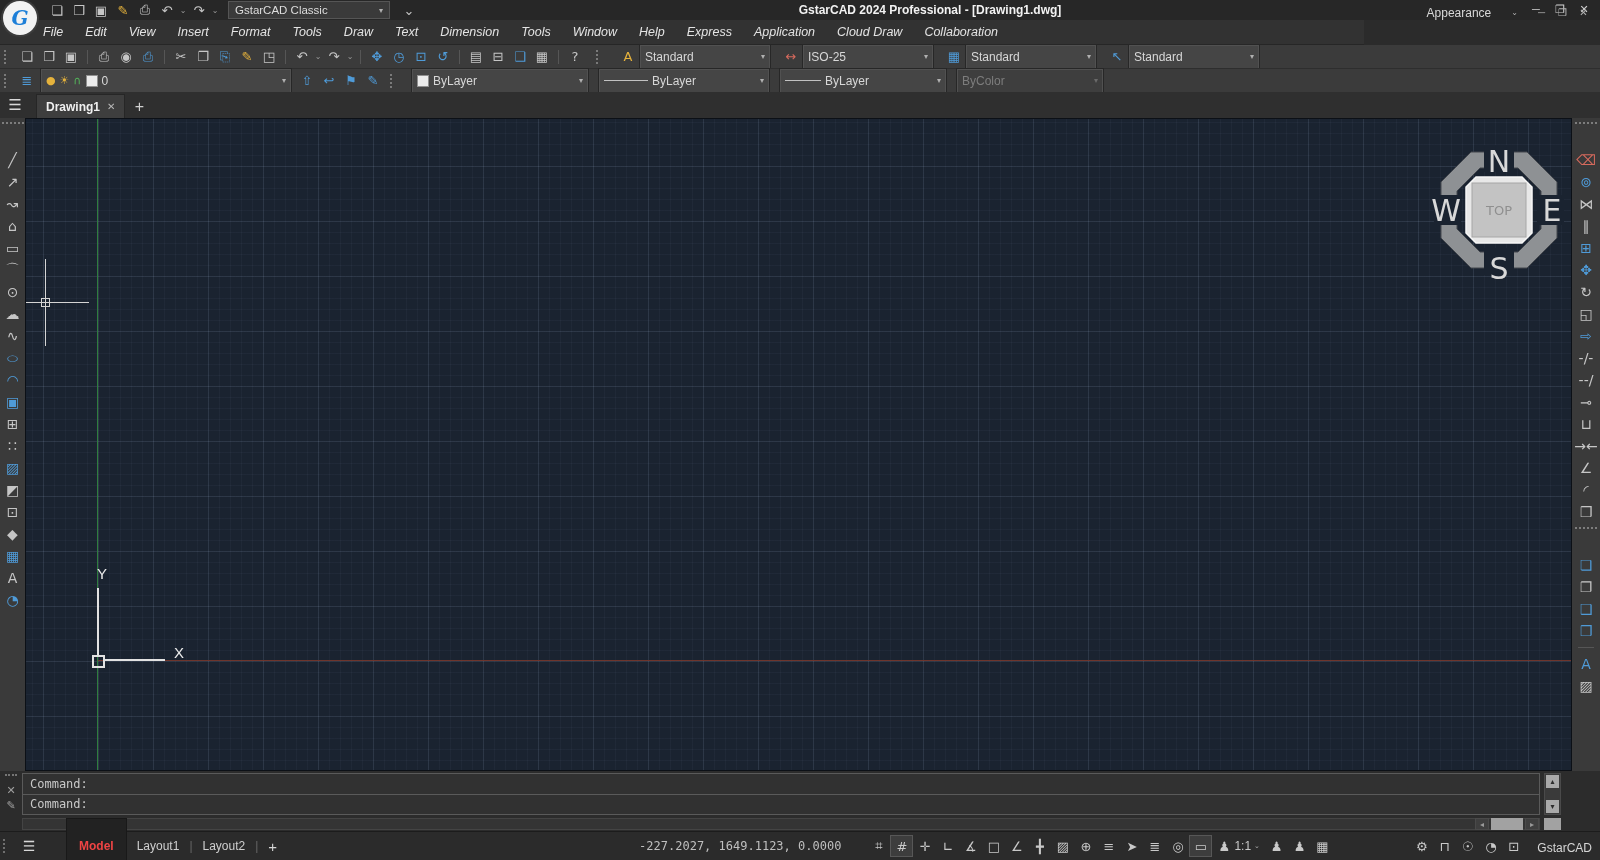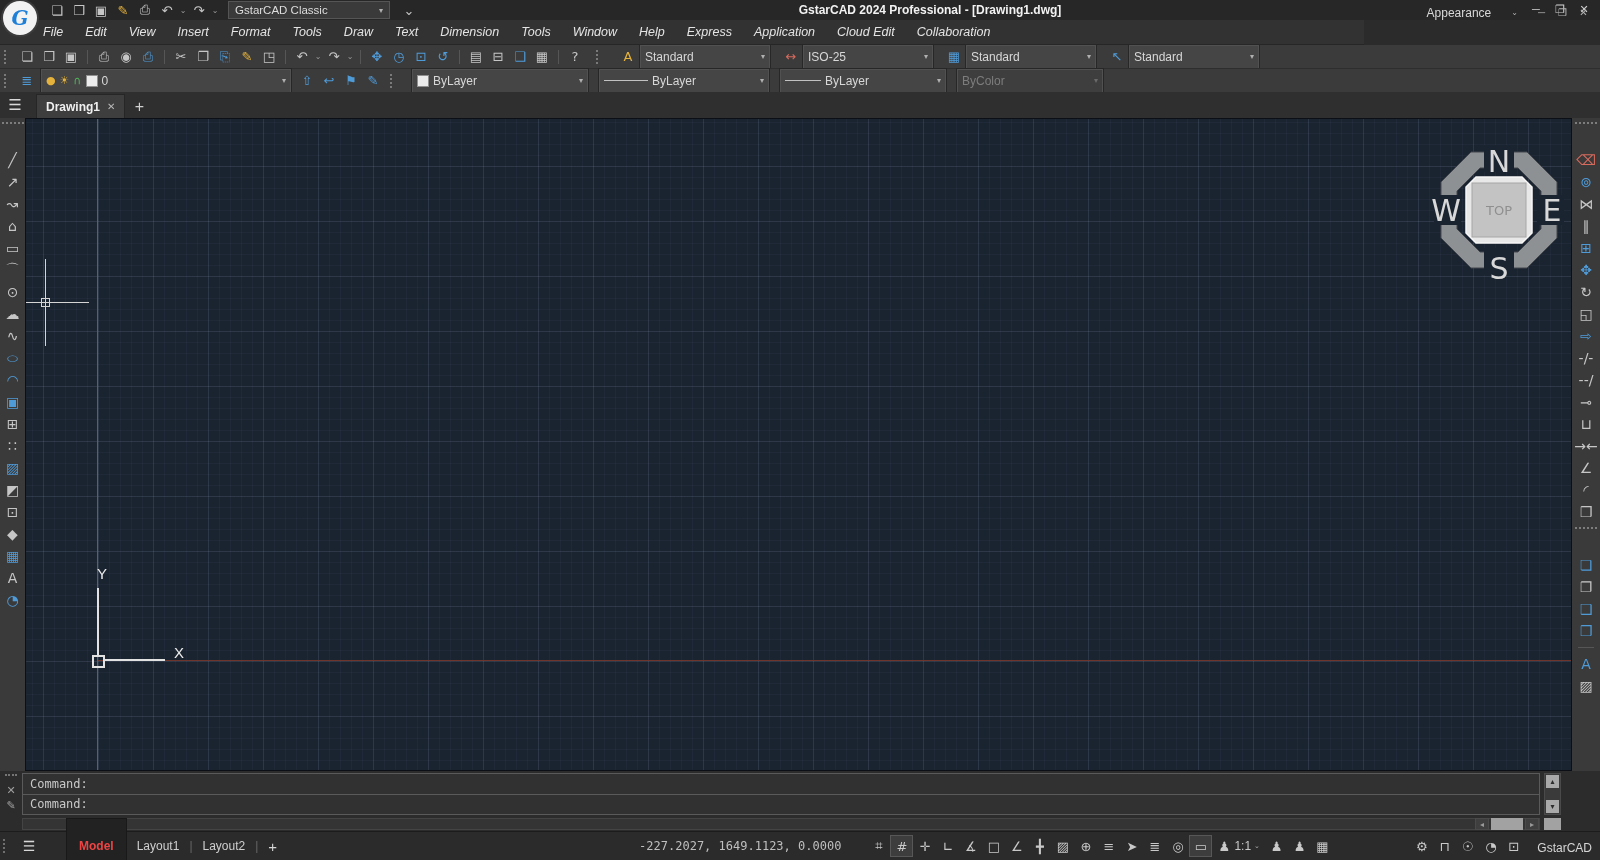--- a/index.html
+++ b/index.html
@@ -167,21 +167,21 @@
     <span class="mitem">Format</span>
     <span class="mitem">Tools</span>
     <span class="mitem">Draw</span>
     <span class="mitem">Text</span>
     <span class="mitem">Dimension</span>
     <span class="mitem">Tools</span>
     <span class="mitem">Window</span>
     <span class="mitem">Help</span>
     <span class="mitem">Express</span>
     <span class="mitem">Application</span>
-    <span class="mitem">Cloud Edit</span>
+    <span class="mitem">Cloud Draw</span>
     <span class="mitem">Collaboration</span>
 </div>
 <div class="appearance">
   <span>Appearance</span>
   <span class="caret">⌄</span>
 </div>
 <div class="mdictrls">
   <span class="mdibtn">─</span>
   <span class="mdibtn">❐</span>
   <span class="mdibtn">✕</span>

